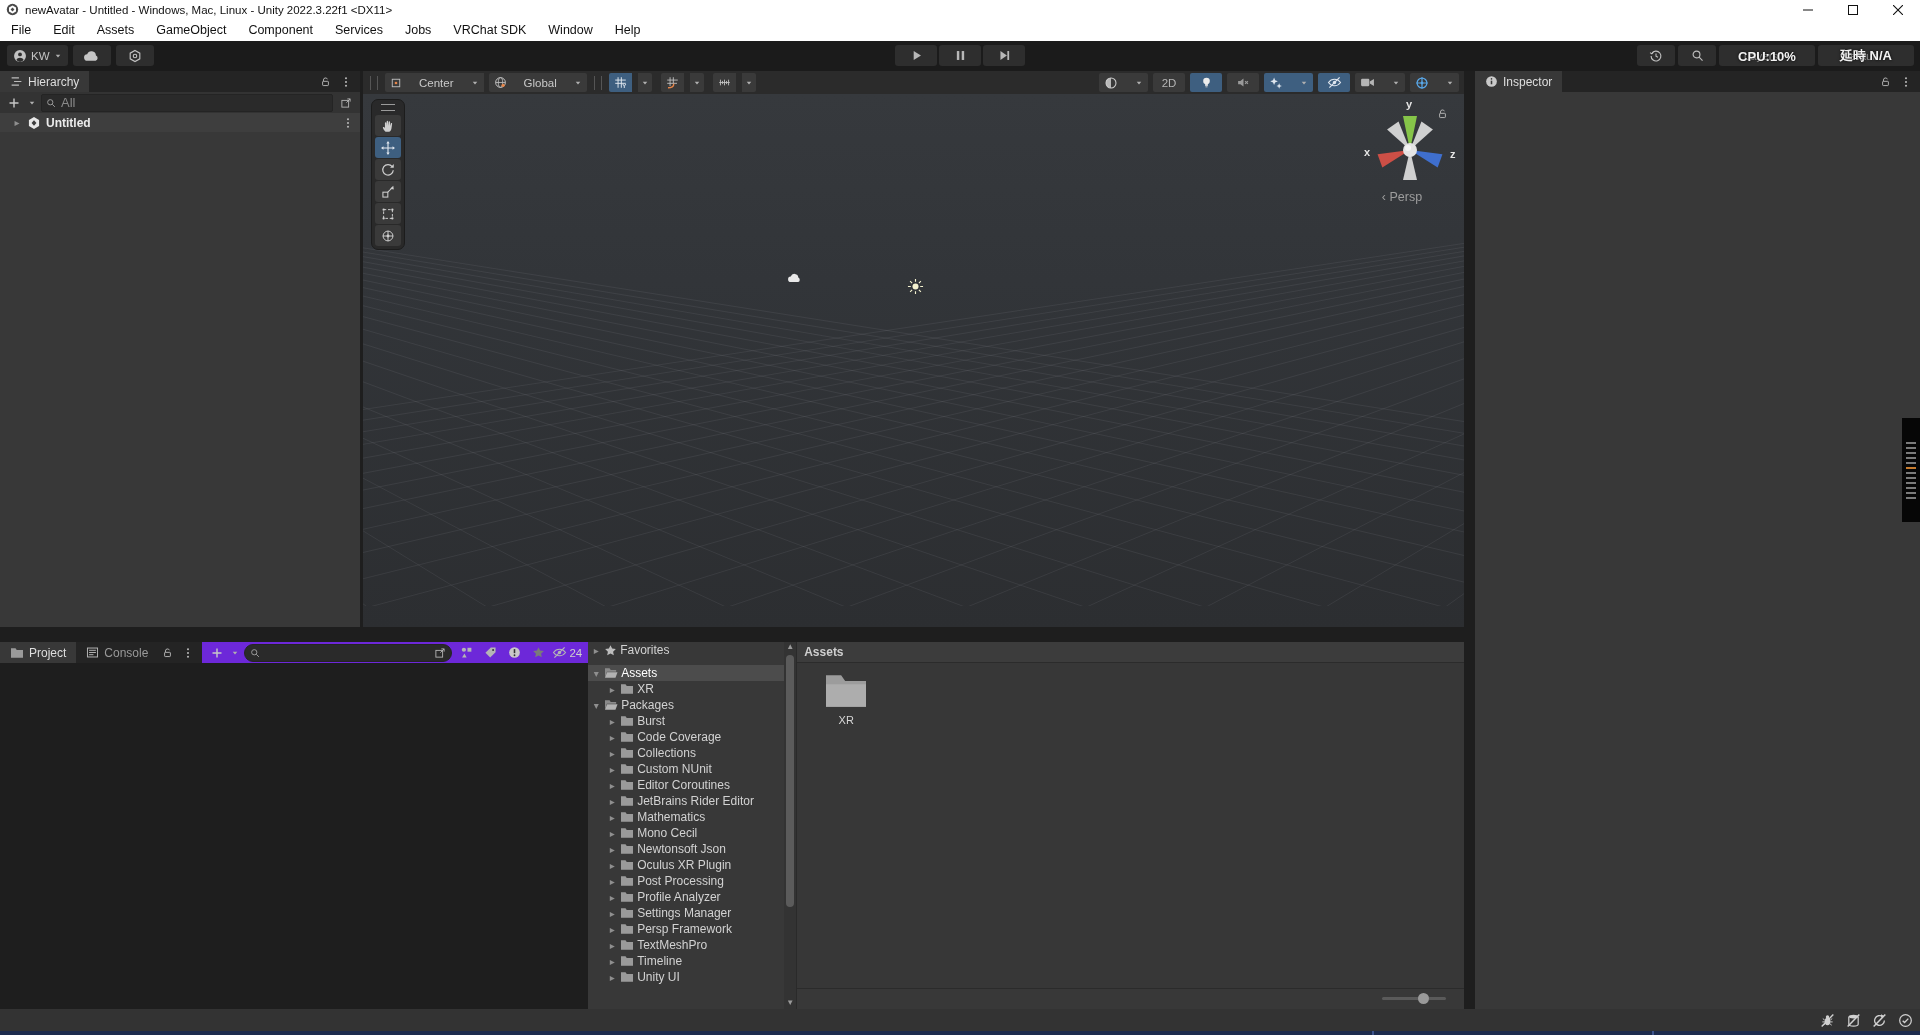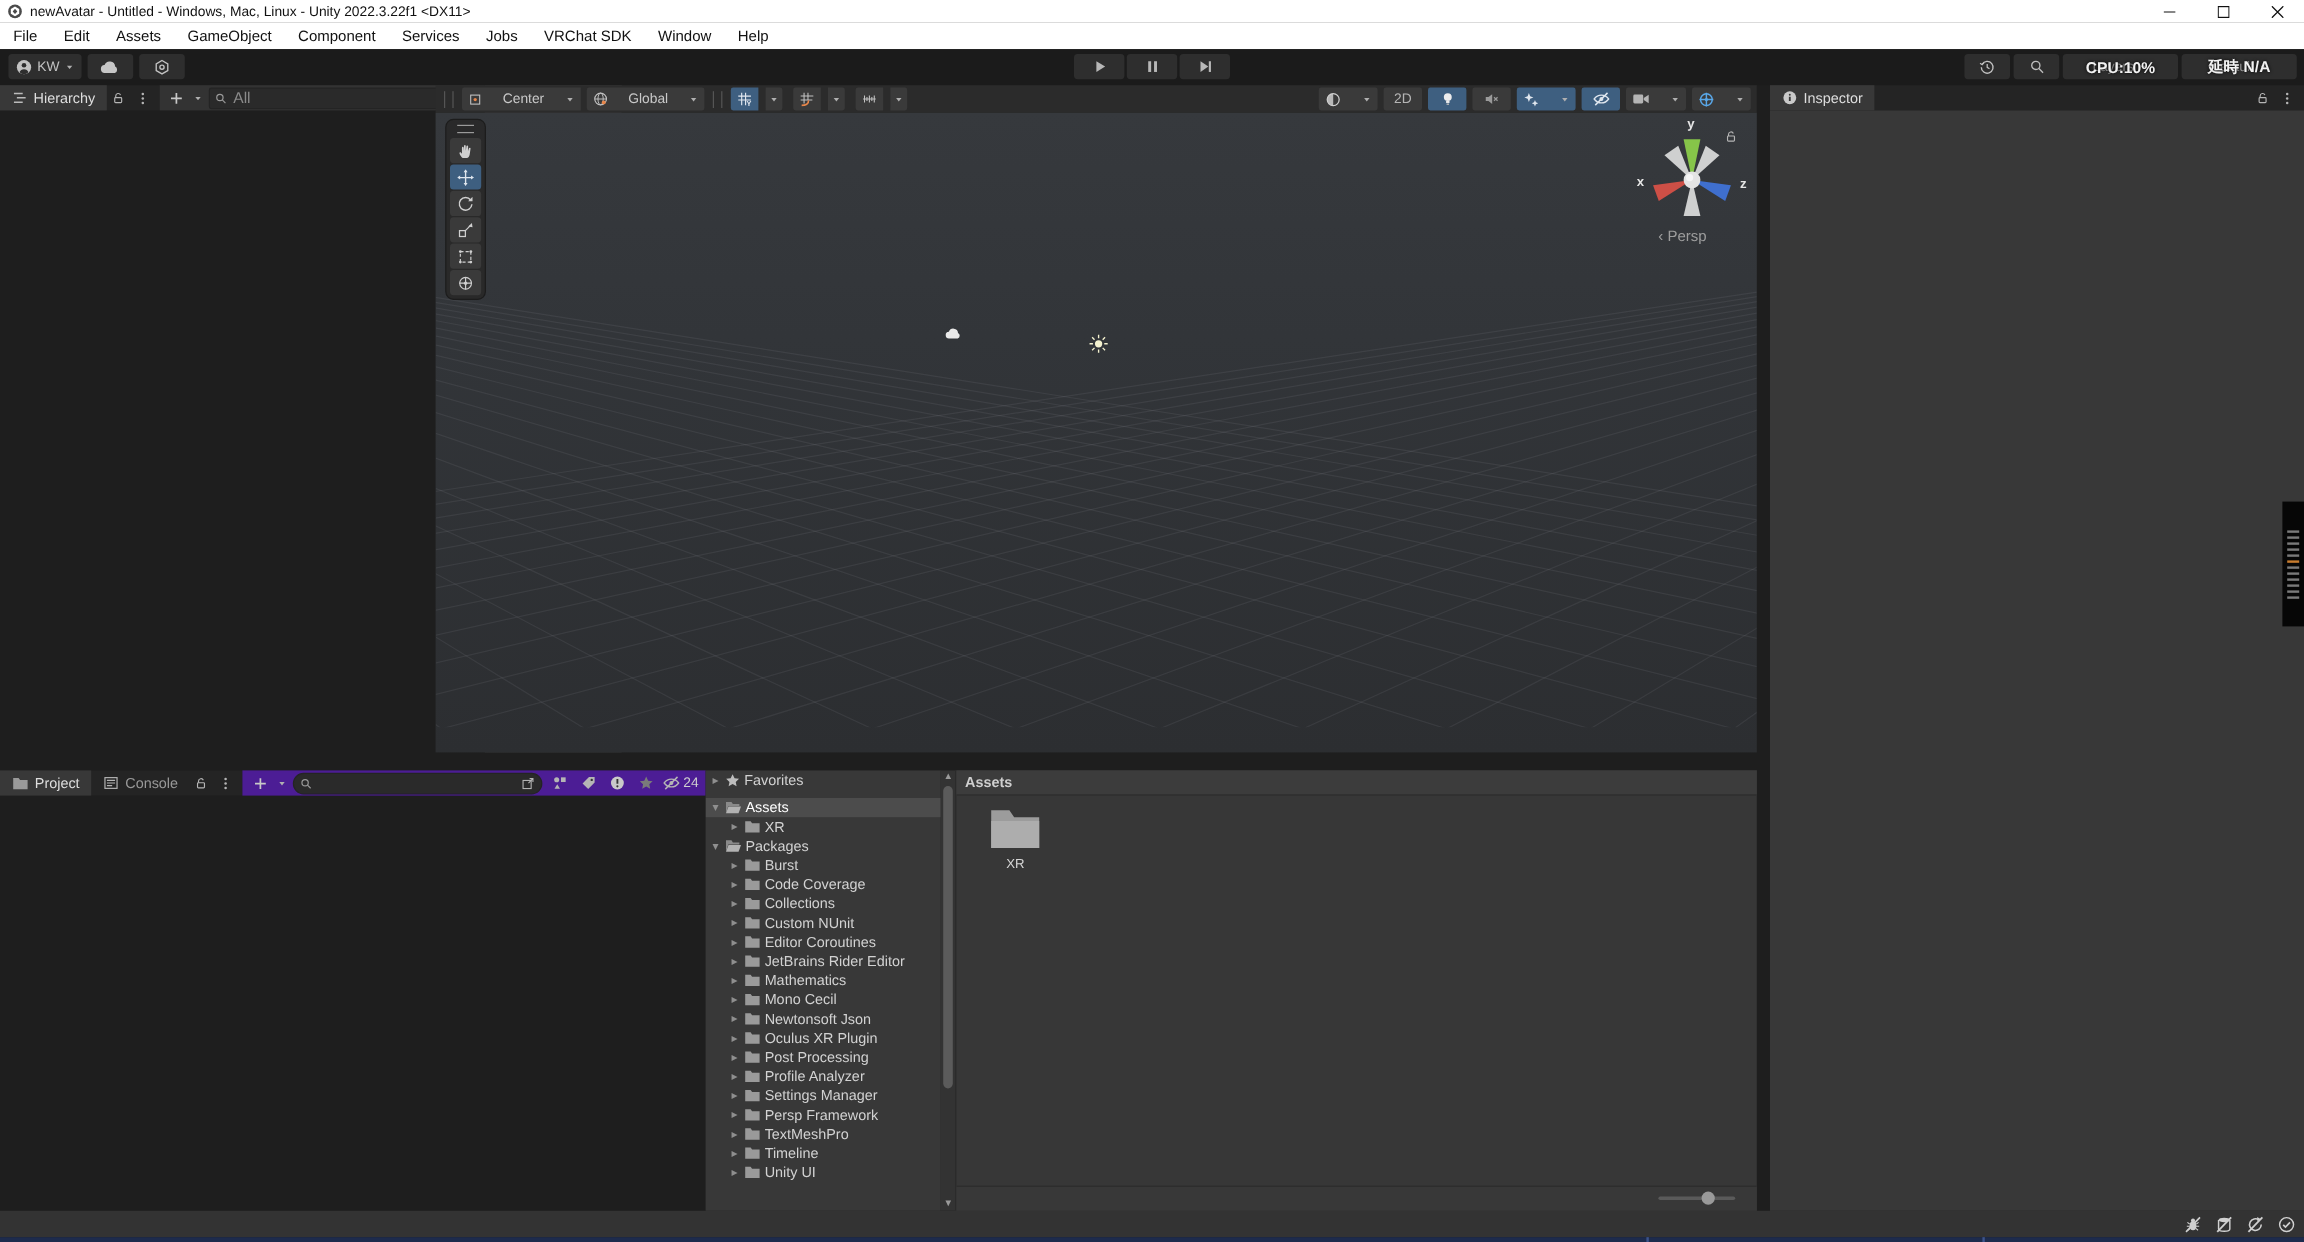--- a/index.html
+++ b/index.html
@@ -41,21 +41,21 @@
   .top-row{height:556px;display:flex;}
   .inspector-panel{flex:1;display:flex;flex-direction:column;}
 
   .tabstrip{height:21px;background:#242424;display:flex;align-items:stretch;}
   .tab{display:flex;align-items:center;gap:5px;padding:0 10px;color:#999;font-size:12px;}
   .tab.active{background:#383838;color:#dedede;}
   .strip-right{margin-left:auto;display:flex;align-items:center;gap:3px;padding-right:5px;}
   .mini-btn{width:18px;height:18px;display:flex;align-items:center;justify-content:center;color:#b5b5b5;}
 
   
-  .hierarchy{width:360px;margin-right:3px;display:flex;flex-direction:row;}
+  .hierarchy{width:360px;margin-right:3px;display:flex;flex-direction:column;}
   .panel-toolbar{height:21px;background:#333333;display:flex;align-items:center;padding:0 5px;gap:4px;}
   .searchbox{flex:1;height:16px;background:#2a2a2a;border:1px solid #242424;border-radius:2px;
              display:flex;align-items:center;padding:0 4px;gap:3px;}
   .searchbox input{flex:1;background:transparent;border:none;outline:none;color:#cfcfcf;
                    font-size:13px;font-family:"Liberation Sans",sans-serif;}
   .searchbox input::placeholder{color:#8a8a8a;}
   .hier-body{flex:1;background:#383838;}
   .hier-row{height:19px;display:flex;align-items:center;background:#3e3e3e;padding-left:12px;gap:5px;}
   .hier-row .name{color:#ececec;font-weight:bold;font-size:12px;}
   .hier-row .kebab{margin-left:auto;margin-right:6px;}
@@ -88,21 +88,21 @@
   .persp{position:absolute;top:96px;right:20px;width:84px;text-align:center;color:#9d9d9d;font-size:12.5px;}
   .vp-lock{position:absolute;right:16px;top:14px;color:#b5b5b5;}
   .cloud-gizmo{position:absolute;left:424px;top:178px;color:#e9e9e9;}
   .sun-gizmo{position:absolute;left:544px;top:184px;color:#f4f2cf;}
 
   
   .insp-body{flex:1;background:#383838;}
 
   
   .project-panel{flex:1;margin-top:15px;display:flex;flex-direction:row;}
-  .ptoolbar{height:21px;background:#4c1d95;display:flex;align-items:center;padding:0 6px;gap:4px;}
+  .ptoolbar{height:21px;background:#6d28d9;display:flex;align-items:center;padding:0 6px;gap:4px;}
   .psearch{width:196px;height:16px;background:#2a2a2a;border:1px solid #242424;border-radius:9px;
            display:flex;align-items:center;padding:0 5px;gap:4px;margin-left:auto;}
   .psearch input{flex:1;background:transparent;border:none;outline:none;color:#cfcfcf;font-size:11.5px;
                  font-family:"Liberation Sans",sans-serif;min-width:0;}
   .pt-ic{width:20px;height:18px;display:flex;align-items:center;justify-content:center;color:#b5b5b5;}
   .hidden-count{display:flex;align-items:center;gap:2px;color:#cfcfcf;font-size:11.5px;}
   .pbody{flex:1;display:flex;min-height:0;}
   .ptree{width:196px;background:#383838;overflow:hidden;position:relative;}
   .tree-row{height:16px;display:flex;align-items:center;gap:3px;font-size:12px;color:#d2d2d2;}
   .tree-row.sel{background:#4c4c4c;color:#ffffff;}

